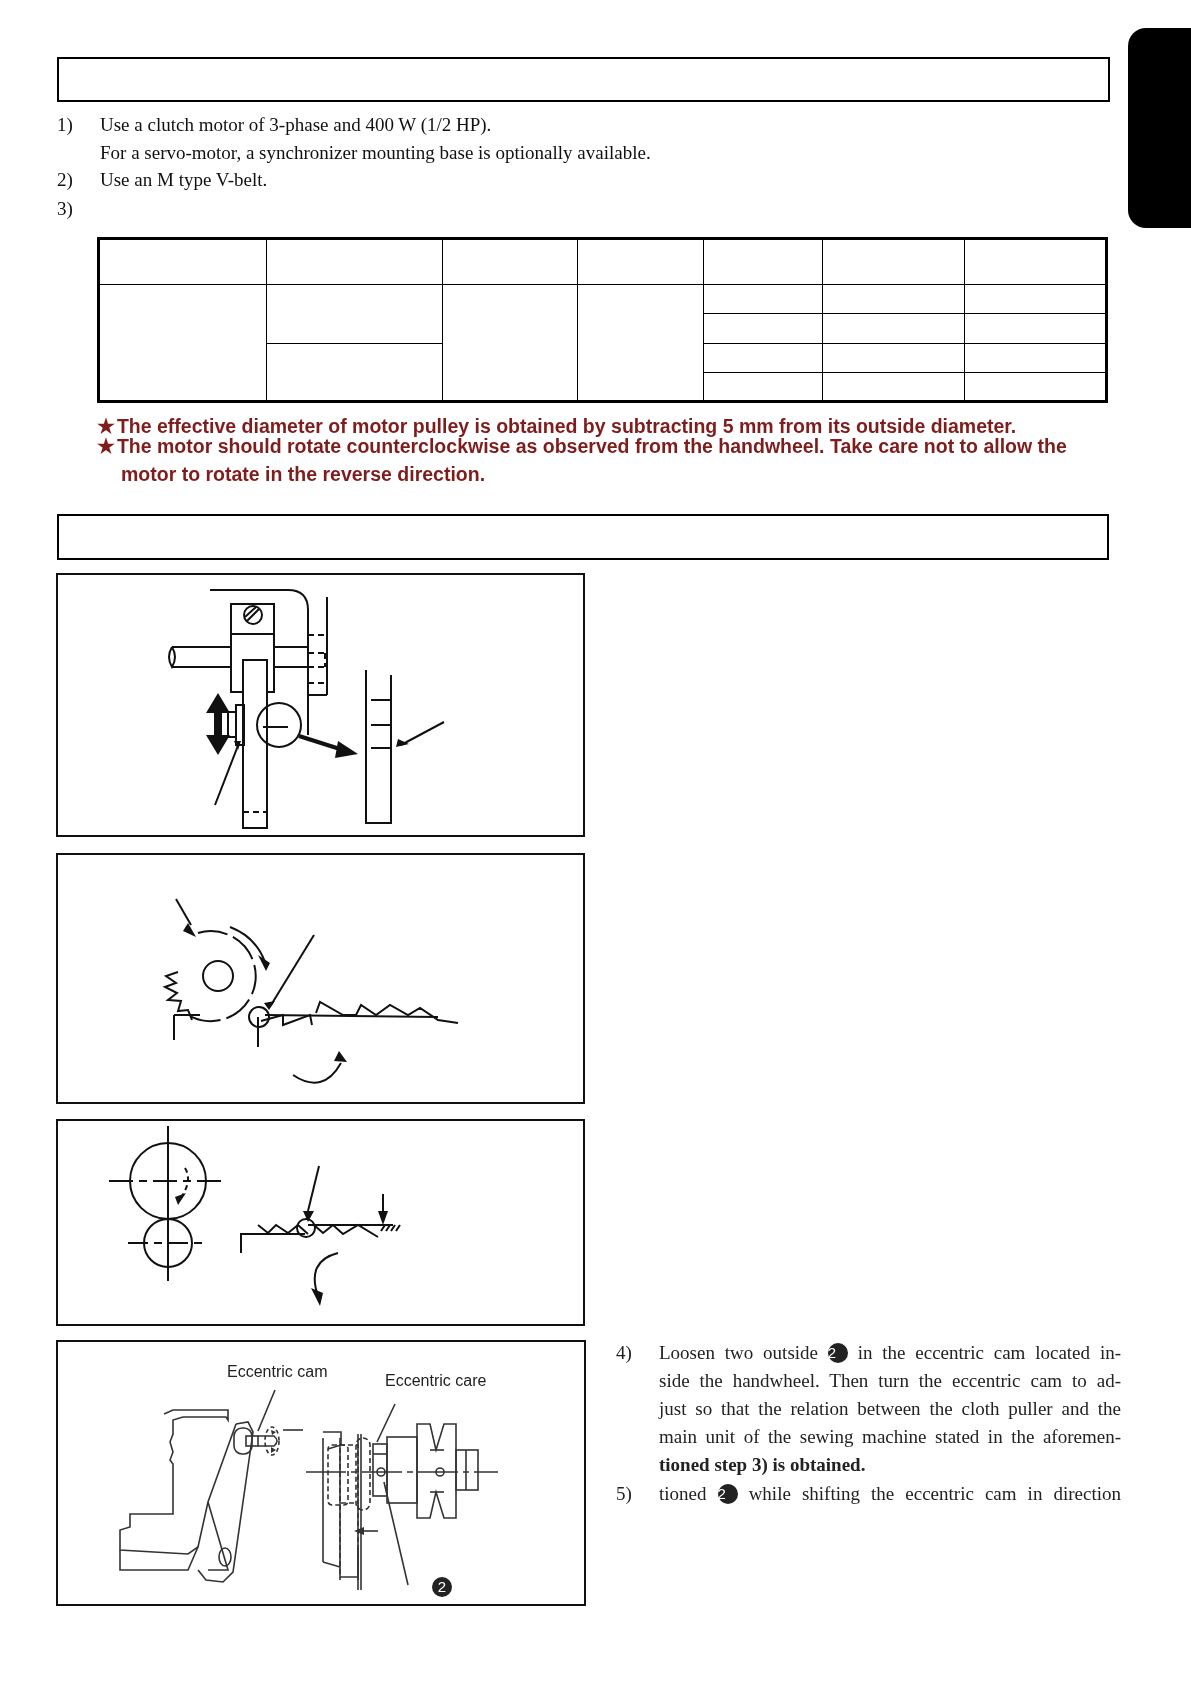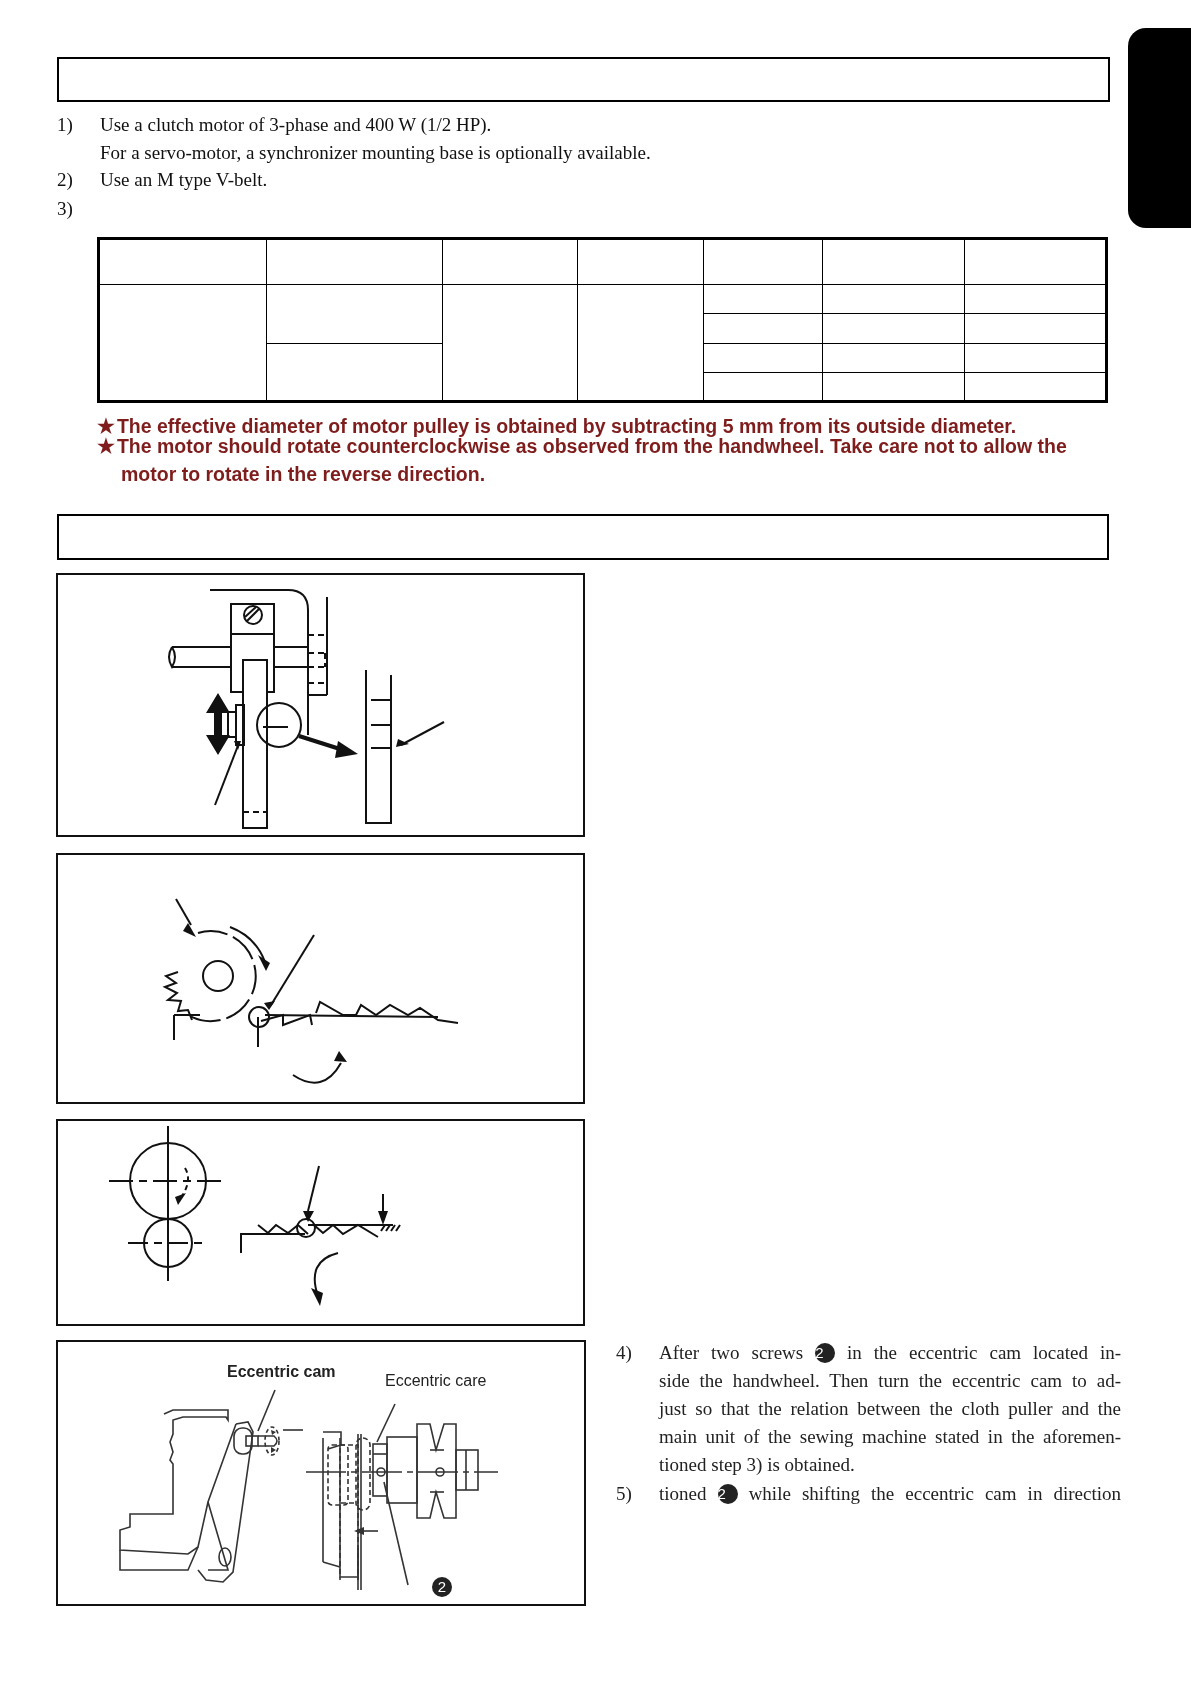--- a/index.html
+++ b/index.html
@@ -35,21 +35,21 @@
       position: absolute; border: 2.5px solid #111; box-sizing: border-box; background: #fff;
     }
     .fig svg { position: absolute; left: 0; top: 0; }
 
     .para {
       position: absolute; left: 616px; font-size: 19px; line-height: 28px; color: #222;
     }
     .para .num { position: absolute; left: 0; }
     .para .lines { position: absolute; left: 43px; width: 462px; }
     .para .ln { display: block; text-align: justify; text-align-last: justify; white-space: nowrap; }
-    .para .ln.last { text-align-last: left; }
+    .para .ln.last { text-align-last: left; font-weight: bold; }
     .badge {
       display: inline-block; width: 20px; height: 20px; border-radius: 50%; background: #222; color: #fff;
       font-family: "Liberation Sans", sans-serif; font-size: 15px; line-height: 20px; text-align: center;
       vertical-align: 1px;
     }
     .fig-label { position: absolute; font-family: "Liberation Sans", sans-serif; font-size: 16px; color: #222; white-space: nowrap; }
   </style>
 </head>
 <body>
 
@@ -235,21 +235,21 @@
       <path d="M280,132 Q248,140 260,175"></path>
     </g>
     <path d="M117,76 L128,72 L120,84 Z" fill="#111"></path>
     <path d="M245,90 L256,90 L250,101 Z" fill="#111"></path>
     <path d="M320,90 L330,90 L325,104 Z" fill="#111"></path>
     <path d="M253,167 L265,172 L262,185 Z" fill="#111"></path>
   </svg>
 </div>
 
 <div class="fig" style="left:56px; top:1340px; width:530px; height:266px;">
-  <span class="fig-label" style="left:169px; top:21px;font-weight:bold;">Eccentric cam</span>
+  <span class="fig-label" style="left:169px; top:21px;">Eccentric cam</span>
   <span class="fig-label" style="left:327px; top:30px;">Eccentric care</span>
   <svg width="530" height="266" viewBox="0 0 530 266">
     <g fill="none" stroke="#333" stroke-width="1.6">
 
       <path d="M106,72 L115,68 L170,68 L170,78 L168,75 L125,75 L115,78 L115,92 L112,100 L115,110 L112,118 L115,122 L115,172 L90,172 L72,172 L72,185 L62,188 L62,208 L130,212 L140,205 L150,160 L178,82"></path>
       <path d="M140,205 L130,228 L62,228 L62,208"></path>
       <path d="M150,160 L170,228 L150,228"></path>
       <path d="M178,82 L190,80 L195,90 L175,230 L165,240 L148,238 L140,228"></path>
       <ellipse cx="167" cy="215" rx="6" ry="9"></ellipse>
 
@@ -291,21 +291,21 @@
     <path d="M296,189 L306,185 L306,193 Z" fill="#333"></path>
     <path d="M213,88 L218,90 L214,93 Z" fill="#333"></path>
     <path d="M213,105 L218,108 L213,111 Z" fill="#333"></path>
   </svg>
   <span class="badge abs" style="left:374px; top:235px;">2</span>
 </div>
 
 <div class="para" style="top:1339px; width:510px; height:140px;">
   <span class="num">4)</span>
   <div class="lines">
-    <span class="ln"><span>After two screws </span><span class="badge">2</span><span> in the eccentric cam located in-</span></span>
+    <span class="ln"><span>Loosen two outside </span><span class="badge">2</span><span> in the eccentric cam located in-</span></span>
     <span class="ln">side the handwheel.  Then turn the eccentric cam to ad-</span>
     <span class="ln">just so that the relation between the cloth puller and the</span>
     <span class="ln">main unit of the sewing machine stated in the aforemen-</span>
     <span class="ln last">tioned step 3) is obtained.</span>
   </div>
 </div>
 <div class="para" style="top:1480px; width:510px; height:56px;">
   <span class="num">5)</span>
   <div class="lines">
     <span class="ln"><span>tioned </span><span class="badge">2</span><span> while shifting the eccentric cam in direction</span></span>

